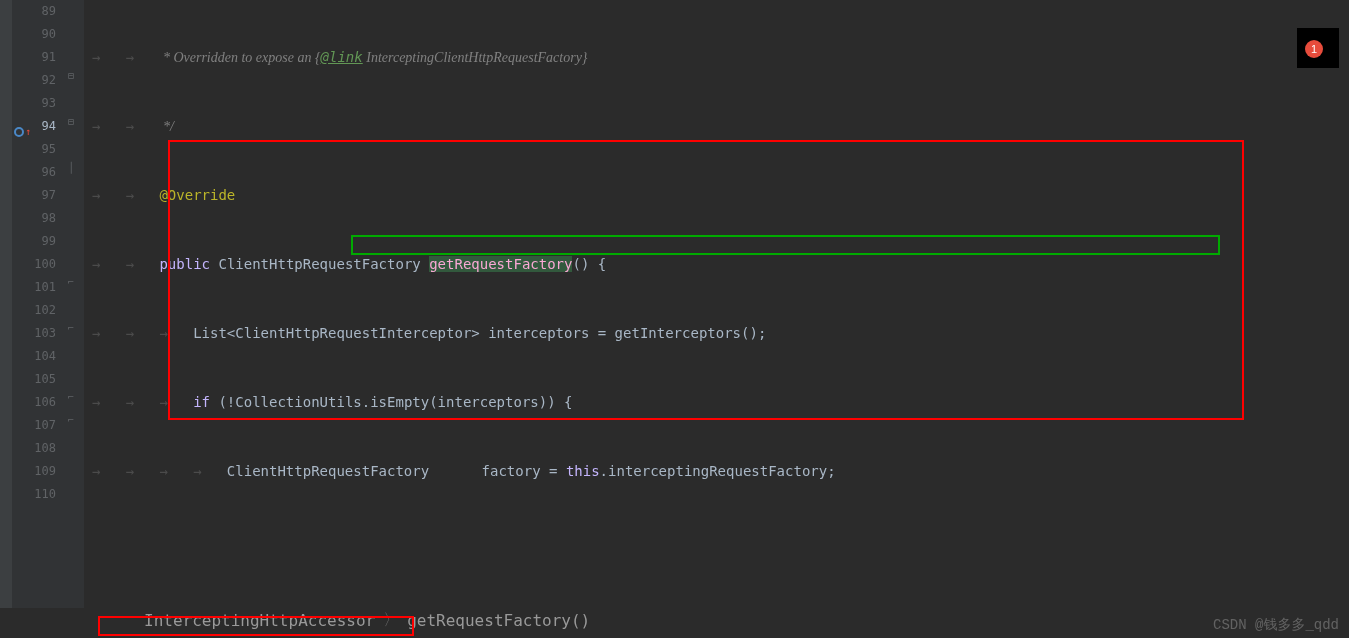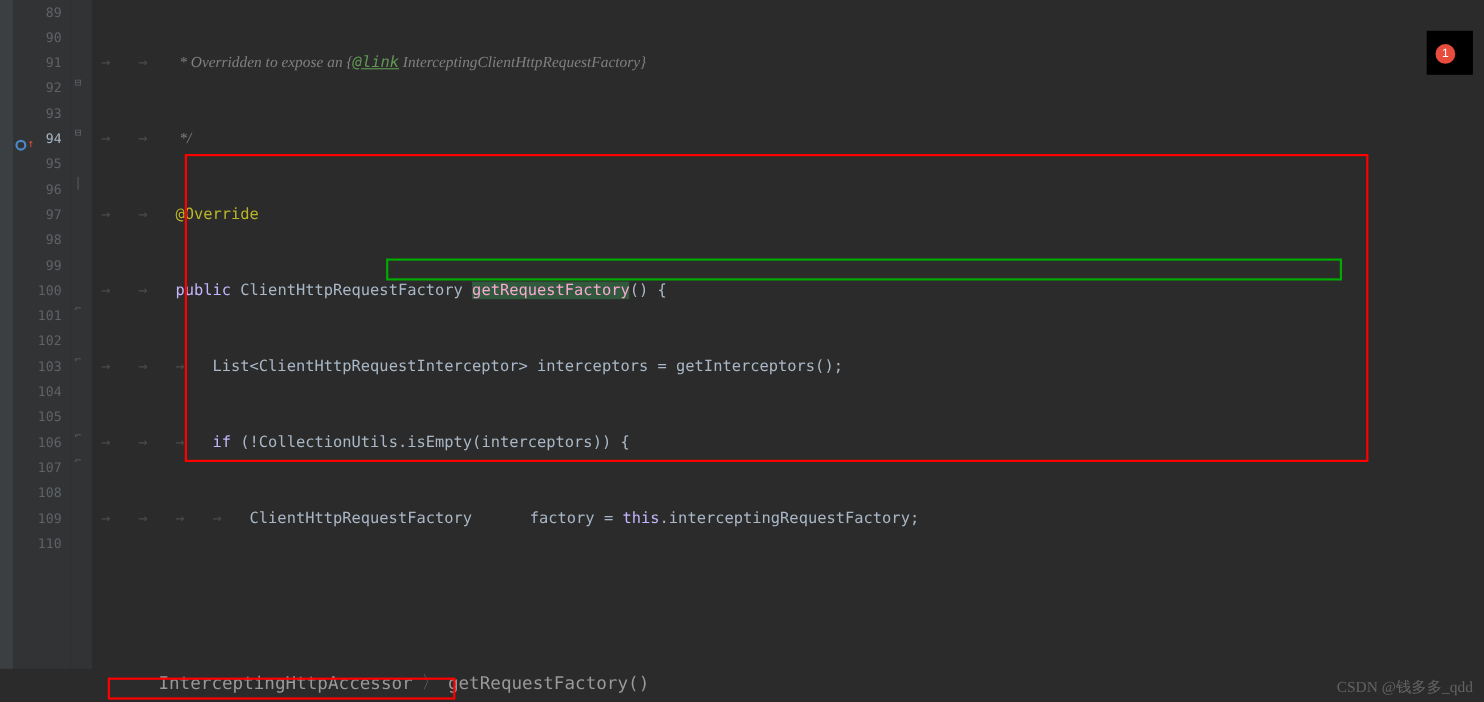--- a/index.html
+++ b/index.html
@@ -126,21 +126,21 @@
       position: absolute;
       border: 2px solid #ff0000;
       pointer-events: none;
     }
     
     .watermark {
       position: absolute;
       bottom: 4px;
       right: 10px;
       color: rgba(200,200,200,0.35);
-      font-family: Liberation Serif, serif;
+      font-family: Liberation Mono, monospace;
       font-size: 14px;
     }
     
     .line94-marker {
       position: absolute;
       left: 2px;
       display: flex;
       align-items: center;
       gap: 1px;
     }

